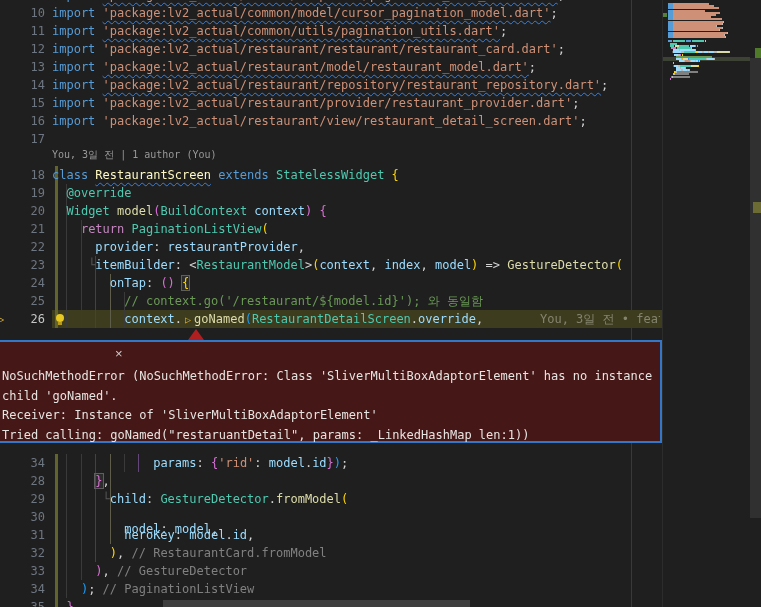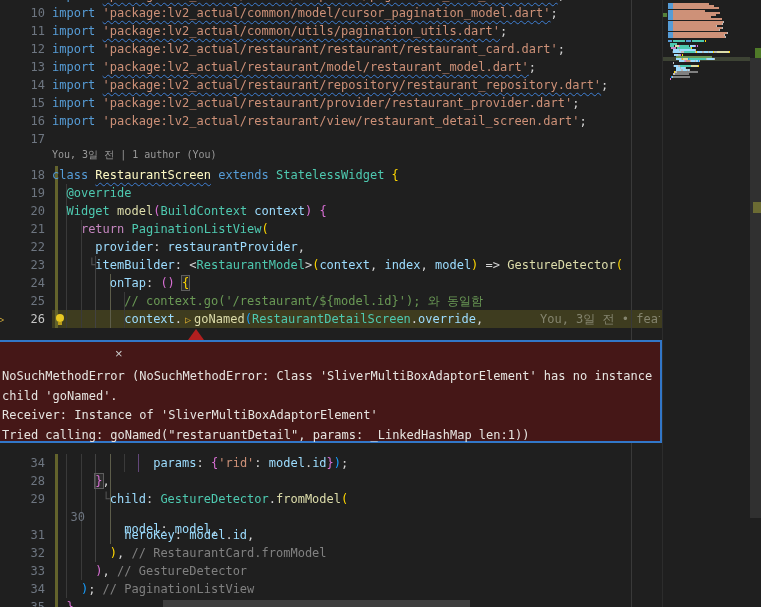--- a/index.html
+++ b/index.html
@@ -141,21 +141,21 @@
       <div class="lnum" style="top: 202px;">20</div>
       <div class="lnum" style="top: 220px;">21</div>
       <div class="lnum" style="top: 238px;">22</div>
       <div class="lnum" style="top: 256px;">23</div>
       <div class="lnum" style="top: 274px;">24</div>
       <div class="lnum" style="top: 292px;">25</div>
       <div class="lnum active" style="top: 310px;">26</div>
       <div class="lnum" style="top: 454px;">34</div>
       <div class="lnum" style="top: 472px;">28</div>
       <div class="lnum" style="top: 490px;">29</div>
-      <div class="lnum" style="top: 508px; margin-left: 40px;">30</div>
+      <div class="lnum" style="top: 508px;">30</div>
       <div class="lnum" style="top: 526px;">31</div>
       <div class="lnum" style="top: 544px;">32</div>
       <div class="lnum" style="top: 562px;">33</div>
       <div class="lnum" style="top: 580px;">34</div>
       <div class="lnum" style="top: 598px;">35</div>
     </div>
   <div id="code-layer">
       <div class="row" style="top: -14px;"><span class="code"><span class="kw">import</span><span class="pt"> </span><span class="stq">'package:lv2_actual/common/component/pagination_list_view.dart'</span><span class="pt">;</span></span></div>
       <div class="row" style="top: 4px;"><span class="code"><span class="kw">import</span><span class="pt"> </span><span class="stq">'package:lv2_actual/common/model/cursor_pagination_model.dart'</span><span class="pt">;</span></span></div>
       <div class="row" style="top: 22px;"><span class="code"><span class="kw">import</span><span class="pt"> </span><span class="stq">'package:lv2_actual/common/utils/pagination_utils.dart'</span><span class="pt">;</span></span></div>

